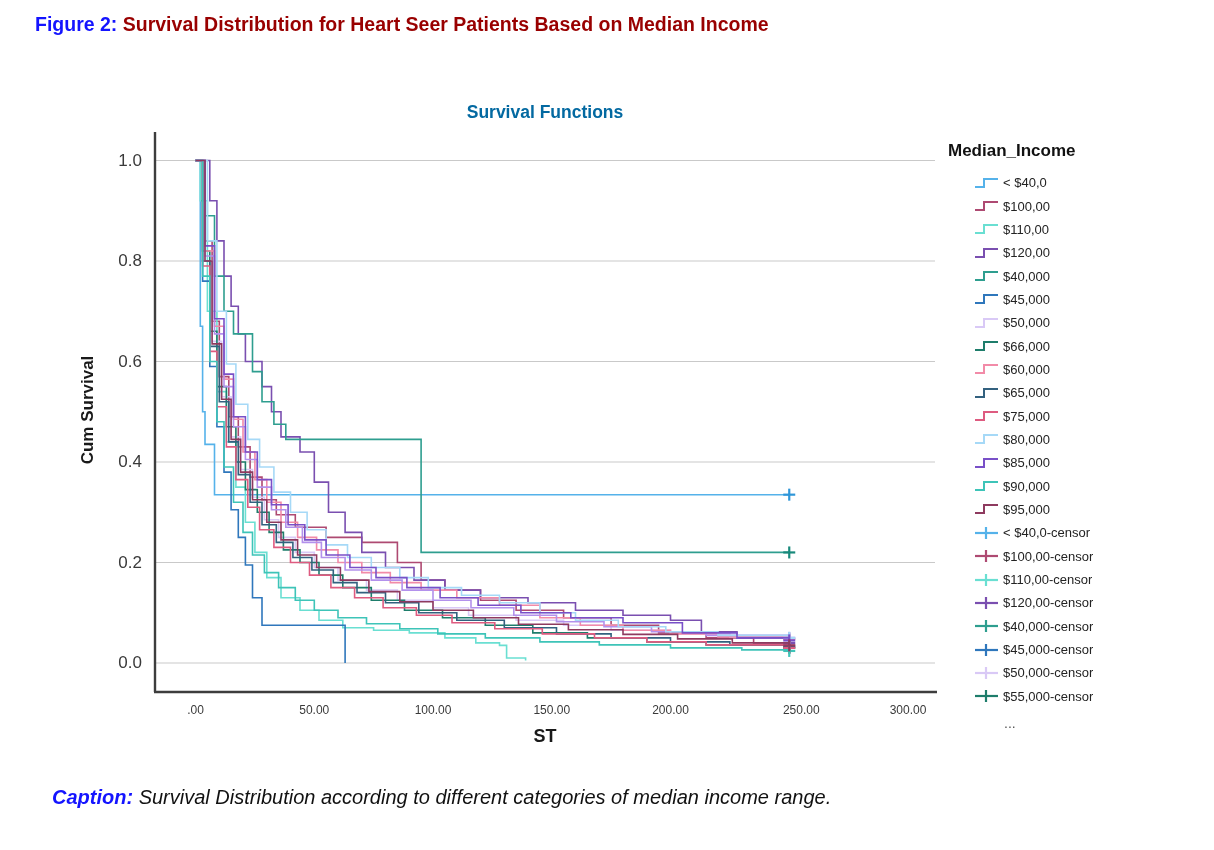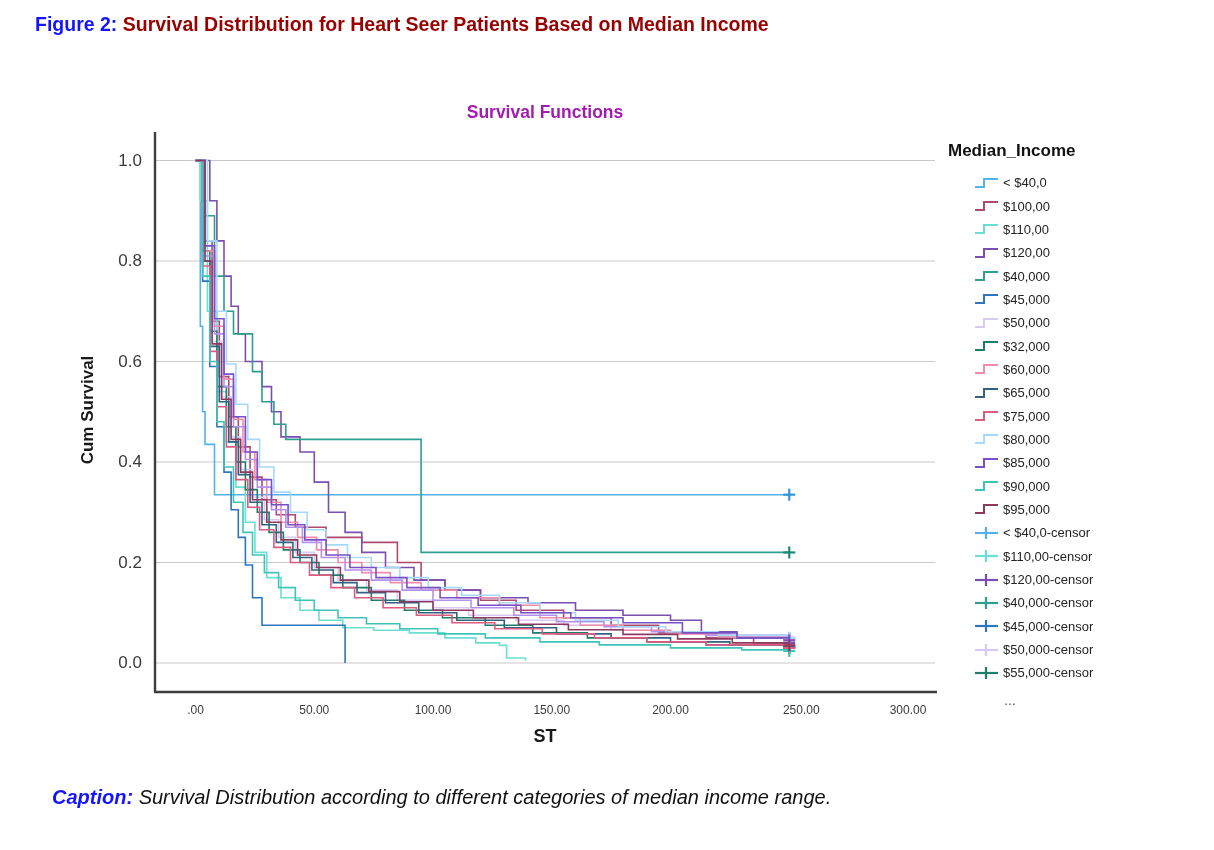--- a/index.html
+++ b/index.html
@@ -2,21 +2,21 @@
 <html><head>
 <meta charset="utf-8">
 <style>
   html,body{margin:0;padding:0;background:#fff;}
   .page{position:relative;width:1180px;height:850px;background:#ffffff;overflow:hidden;
         font-family:"Liberation Sans",sans-serif;}
   .heading{position:absolute;left:35px;top:13px;font-size:19.5px;font-weight:bold;white-space:nowrap;}
   .fig-label{color:#1414ff;}
   .fig-title{color:#990000;}
   .chart-title{position:absolute;left:150px;top:102px;width:790px;text-align:center;
-               font-size:17.5px;font-weight:bold;color:#a21caf;}
+               font-size:17.5px;font-weight:bold;color:#0369a1;}
   #plot{position:absolute;left:150px;top:130px;}
   .xtick{position:absolute;top:703px;transform:translateX(-50%);font-size:12px;color:#3a3a3a;white-space:nowrap;}
   #y-ticks{position:absolute;left:98px;top:0;width:46px;height:760px;}
   .ytick{position:absolute;right:2px;transform:translateY(-50%);font-size:17px;color:#3a3a3a;}
   .xlabel{position:absolute;left:150px;top:726px;width:790px;text-align:center;
           font-size:18px;font-weight:bold;color:#191919;}
   .ylabel{position:absolute;left:-22px;top:400px;width:220px;text-align:center;
           transform:rotate(-90deg);font-size:17px;font-weight:bold;color:#191919;}
   .legend{position:absolute;left:948px;top:141px;width:262px;}
   .legend-title{font-size:17px;font-weight:bold;color:#111;margin:0 0 10px 0;}
@@ -159,21 +159,21 @@
         <div class="lrow">
           <svg width="26" height="16">
             <path d="M1,12 H10 V4 H24" fill="none" stroke="#d9c9f6" stroke-width="2"></path>
           </svg>
           <span class="llabel">$50,000</span>
         </div>
         <div class="lrow">
           <svg width="26" height="16">
             <path d="M1,12 H10 V4 H24" fill="none" stroke="#1e7d6b" stroke-width="2"></path>
           </svg>
-          <span class="llabel">$32,000</span>
+          <span class="llabel">$66,000</span>
         </div>
         <div class="lrow">
           <svg width="26" height="16">
             <path d="M1,12 H10 V4 H24" fill="none" stroke="#f28ba8" stroke-width="2"></path>
           </svg>
           <span class="llabel">$60,000</span>
         </div>
         <div class="lrow">
           <svg width="26" height="16">
             <path d="M1,12 H10 V4 H24" fill="none" stroke="#33617f" stroke-width="2"></path>
@@ -209,20 +209,27 @@
             <path d="M1,12 H10 V4 H24" fill="none" stroke="#8e3a5f" stroke-width="2"></path>
           </svg>
           <span class="llabel">$95,000</span>
         </div>
         <div class="lrow">
           <svg width="26" height="16">
             <path d="M1,8 H24" stroke="#55b2ea" stroke-width="2.2" fill="none"></path>
             <path d="M12,2 V14" stroke="#55b2ea" stroke-width="2.2" fill="none"></path>
           </svg>
           <span class="llabel">&lt; $40,0-censor</span>
+        </div>
+        <div class="lrow">
+          <svg width="26" height="16">
+            <path d="M1,8 H24" stroke="#ae4a72" stroke-width="2.2" fill="none"></path>
+            <path d="M12,2 V14" stroke="#ae4a72" stroke-width="2.2" fill="none"></path>
+          </svg>
+          <span class="llabel">$100,00-censor</span>
         </div>
         <div class="lrow">
           <svg width="26" height="16">
             <path d="M1,8 H24" stroke="#6adfd2" stroke-width="2.2" fill="none"></path>
             <path d="M12,2 V14" stroke="#6adfd2" stroke-width="2.2" fill="none"></path>
           </svg>
           <span class="llabel">$110,00-censor</span>
         </div>
         <div class="lrow">
           <svg width="26" height="16">

